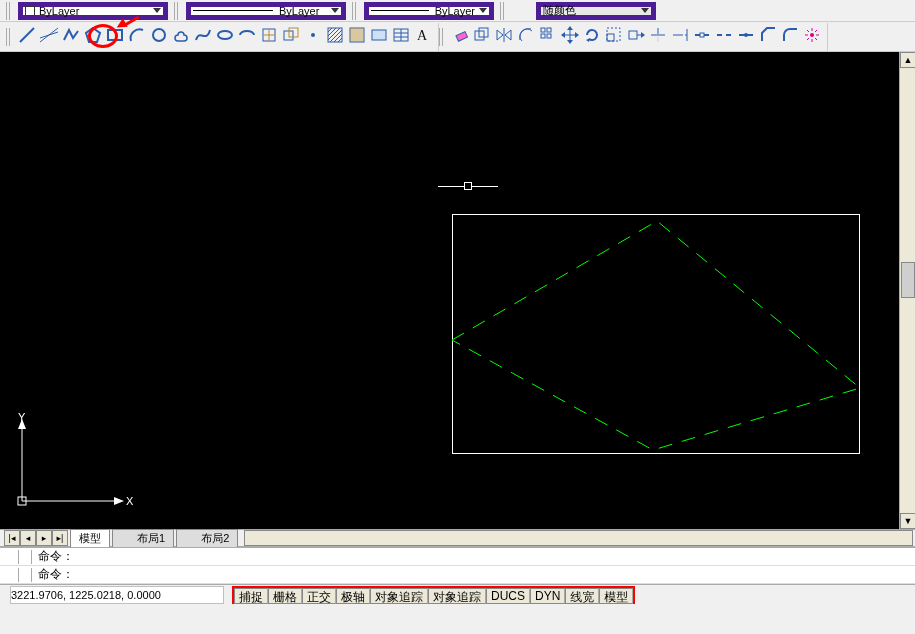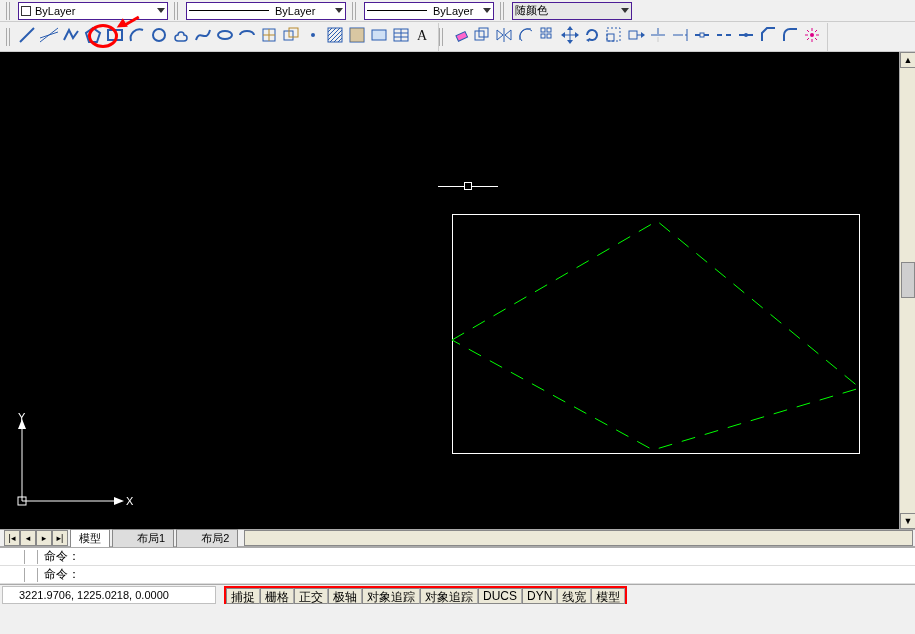--- a/index.html
+++ b/index.html
@@ -1,26 +1,26 @@
 <!DOCTYPE html>
 <html><head>
 <meta charset="utf-8">
 <style>
 * { margin: 0; padding: 0; box-sizing: border-box; }
 body { font-family: Arial, sans-serif; font-size: 12px; background: #f0f0f0; width: 915px; height: 634px; overflow: hidden; }
 
 .props-row { display: flex; align-items: center; height: 22px; background: #f0f0f0; border-bottom: 1px solid #ccc; padding-left: 6px; gap: 6px; }
 .grip { width: 4px; height: 18px; border-left: 1px solid #aaa; border-right: 1px solid #aaa; margin-right: 2px; }
-.combo { display: flex; align-items: center; height: 18px; background: #fff; border: 1px solid #4c1d95; font-size: 11px; padding: 0 2px; }
+.combo { display: flex; align-items: center; height: 18px; background: #fff; border: 5px solid #4c1d95; font-size: 11px; padding: 0 2px; }
 .combo .swatch { width: 10px; height: 10px; border: 1px solid #333; margin-right: 4px; }
 .combo .lbl { flex: 1; color: #000; }
 .combo .caret { width: 0; height: 0; border-left: 4px solid transparent; border-right: 4px solid transparent; border-top: 5px solid #333; margin-left: 4px; }
 .combo .lt-sample { width: 80px; height: 1px; background: #000; margin-right: 6px; }
 .combo .lw-sample { width: 60px; height: 1px; background: #000; margin-right: 6px; }
-.combo.disabled { background: #e8e8e8; color: #888; }
+.combo.disabled { background: #e8e8e8; color: #888; margin-left: 24px; }
 
 .toolbar-row { display: flex; align-items: center; height: 30px; background: #f0f0f0; border-bottom: 1px solid #ccc; padding-left: 6px; gap: 0; position: relative; }
 .tbgroup { display: flex; align-items: center; gap: 0; border-right: 1px solid #ccc; padding: 0 4px; height: 28px; }
 .tbtn { width: 22px; height: 22px; display: flex; align-items: center; justify-content: center; cursor: pointer; border: 1px solid transparent; }
 
 .red-circle { position: absolute; width: 30px; height: 24px; border: 3px solid #f00; border-radius: 50%; pointer-events: none; }
 .red-arrow { position: absolute; width: 0; height: 0; pointer-events: none; }
 .red-arrow::before { content: ""; position: absolute; width: 18px; height: 3px; background: #f00; transform: rotate(-30deg); left: 2px; top: 6px; }
 .red-arrow::after { content: ""; position: absolute; width: 0; height: 0; border-top: 5px solid transparent; border-bottom: 5px solid transparent; border-right: 10px solid #f00; left: -4px; top: 6px; transform: rotate(-30deg); }
 
@@ -39,25 +39,25 @@
 .diamond { position: absolute; }
 
 .tabs-row { display: flex; align-items: center; height: 18px; background: #f0f0f0; border-top: 1px solid #aaa; border-bottom: 1px solid #aaa; }
 .tabs-row .nav { display: flex; margin-left: 4px; }
 .tabs-row .nav button { width: 16px; height: 16px; font-size: 9px; line-height: 1; background: #ece9d8; border: 1px solid #888; cursor: pointer; }
 .tab { padding: 1px 8px; font-size: 11px; border: 1px solid #888; border-bottom: none; background: #fff; margin-left: 2px; cursor: pointer; }
 .tab.inactive { background: #ddd; padding-left: 24px; }
 .tabs-row .hscroll { flex: 1; height: 16px; background: #ece9d8; border: 1px solid #888; margin-left: 6px; margin-right: 2px; position: relative; }
 
 .cmd-area { background: #fff; border-top: 1px solid #aaa; }
-.cmd-line { display: flex; align-items: center; height: 18px; border-bottom: 1px solid #ddd; font-size: 12px; padding-left: 24px; }
+.cmd-line { display: flex; align-items: center; height: 18px; border-bottom: 1px solid #ddd; font-size: 12px; padding-left: 18px; }
 .cmd-line .gripv { width: 14px; border-left: 1px solid #aaa; border-right: 1px solid #aaa; height: 14px; margin-right: 6px; }
 
 .status-row { display: flex; align-items: center; height: 20px; background: #f0f0f0; border-top: 1px solid #aaa; font-size: 11px; }
-.coords { width: 214px; padding-left: 16px; border: 1px solid #c0c0c0; height: 18px; line-height: 16px; margin-left: 2px; background: #fff; }
+.coords { width: 214px; padding-left: 0; border: 1px solid #c0c0c0; height: 18px; line-height: 16px; margin-left: 10px; background: #fff; }
 .status-btns { display: flex; height: 18px; border: 2px solid #f00; }
 .status-btns button { height: 16px; font-size: 12px; padding: 0 4px; background: #ece9d8; border: 1px solid #888; border-right: 1px solid #aaa; cursor: pointer; }
 
 svg.icon { width: 18px; height: 18px; }
 </style>
 </head>
 <body>
 
 <div class="props-row">
   <div class="grip"></div>

